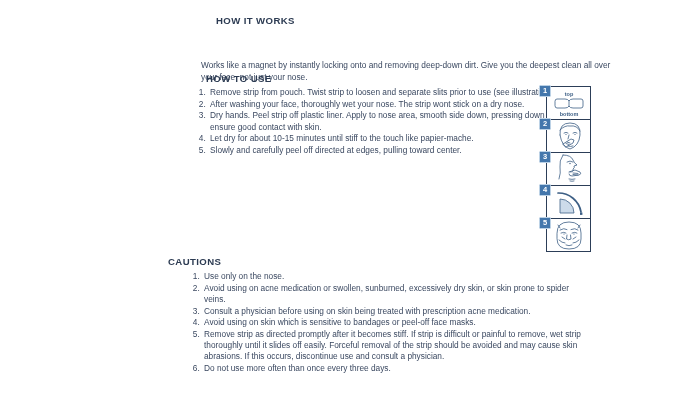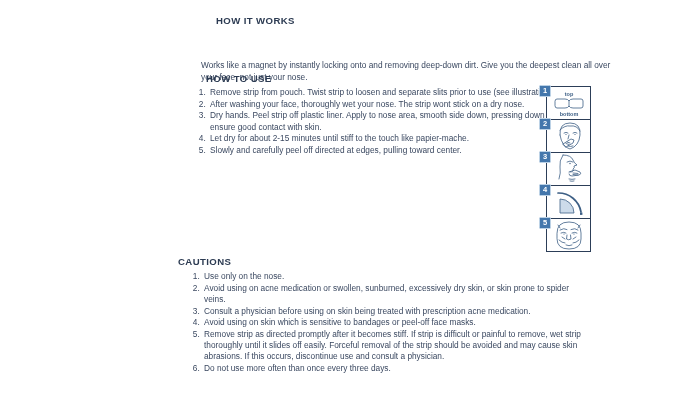--- a/index.html
+++ b/index.html
@@ -14,21 +14,21 @@
   .hd{
     position:absolute;
     margin:0;
     font-size:9.6px;
     font-weight:700;
     letter-spacing:0.4px;
     color:#2c3b52;
   }
   .hd-works{left:178px;top:15px;padding-left:38px;}
   .hd-use{left:172px;top:73px;padding-left:34px;}
-  .hd-cautions{left:178px;top:256px;}
+  .hd-cautions{left:168px;top:256px;}
   .intro{
     position:absolute;
     left:183px;top:42px;
     width:422px;
     margin:18px;
     font-size:8.3px;
     line-height:11.8px;
     color:#3a4860;
   }
   ol.list{
@@ -81,21 +81,21 @@
 <div class="page">
 
   <h2 class="hd hd-works">HOW IT WORKS</h2>
   <p class="intro">Works like a magnet by instantly locking onto and removing deep-down dirt. Give you the deepest clean all over your face, not just your nose.</p>
 
   <h2 class="hd hd-use">HOW TO USE</h2>
   <ol class="list use-list">
     <li>Remove strip from pouch. Twist strip to loosen and separate slits prior to use (see illustration).</li>
     <li>After washing your face, thoroughly wet your nose. The strip wont stick on a dry nose.</li>
     <li>Dry hands. Peel strip off plastic liner. Apply to nose area, smooth side down, pressing down to ensure good contact with skin.</li>
-    <li>Let dry for about 2-15 minutes until stiff to the touch like papier-mache.</li>
+    <li>Let dry for about 10-15 minutes until stiff to the touch like papier-mache.</li>
     <li>Slowly and carefully peel off directed at edges, pulling toward center.</li>
   </ol>
 
   <div class="illus">
 
     <div class="step-box">
       <span class="badge">1</span>
       <svg width="41" height="32" viewBox="0 0 41 32">
         <text class="svgtxt" x="20" y="9" text-anchor="middle">top</text>
         <path class="lineart" d="M6,14 Q6,12 8,12 L16,12 Q19,12 20,14 Q21,12 24,12 L32,12 Q34,12 34,14 L34,19 Q34,21 32,21 L24,21 Q21,21 20,19 Q19,21 16,21 L8,21 Q6,21 6,19 Z"></path>

